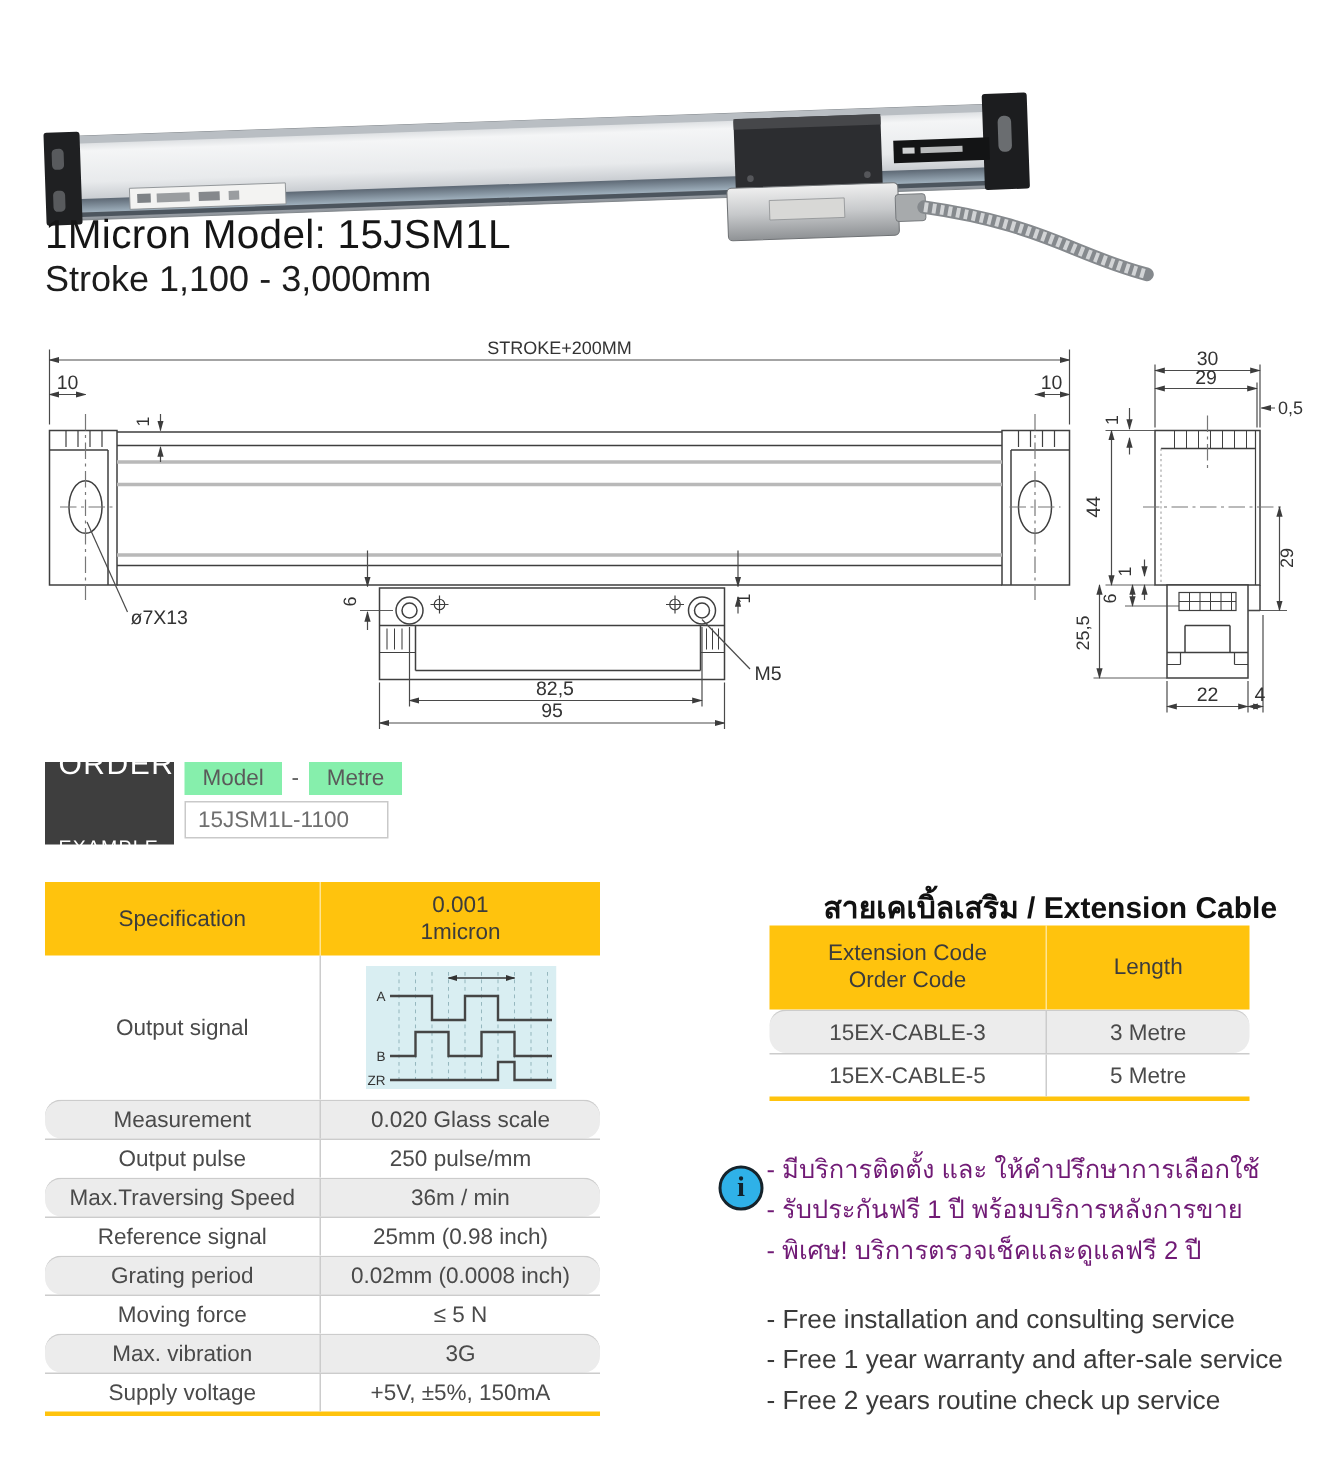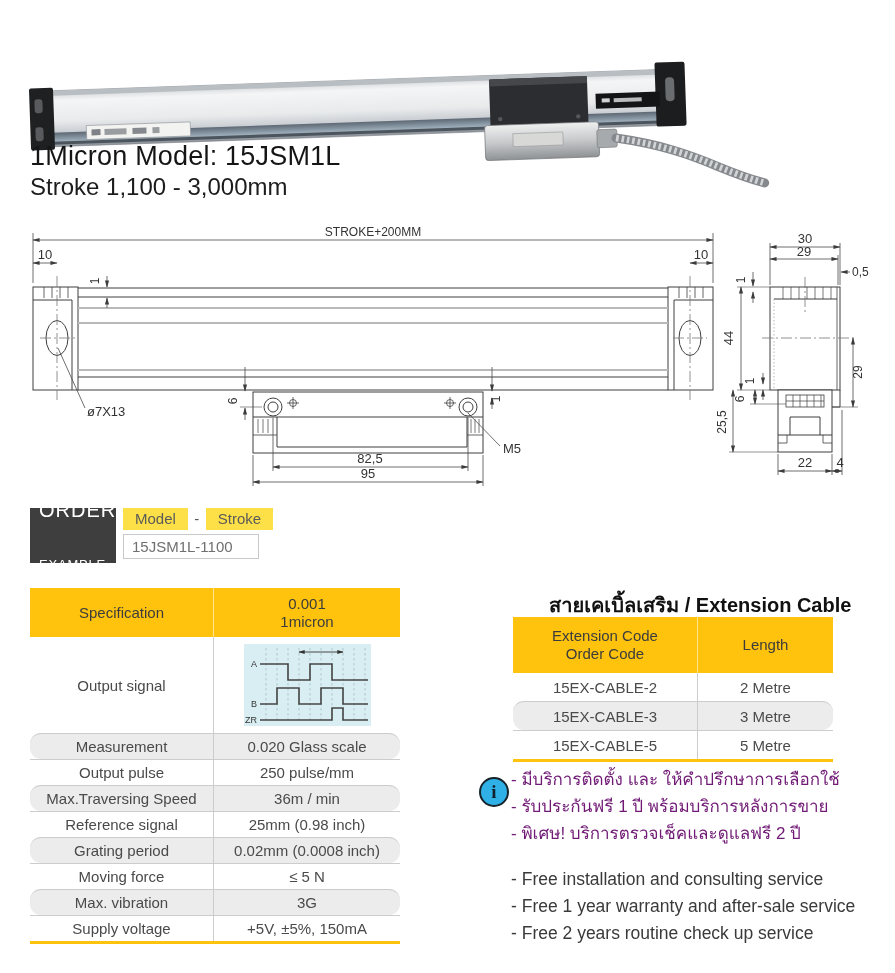--- a/index.html
+++ b/index.html
@@ -7,21 +7,21 @@
         font-family:"Liberation Sans","DejaVu Sans",sans-serif;color:#222;}
   .abs{position:absolute;}
   
   .title{font-size:27px;font-weight:500;letter-spacing:.2px;color:#151515;}
   .subtitle{font-size:24px;font-weight:500;color:#1c1c1c;}
   
   .order-box{width:86px;height:55px;background:#3e3e3e;color:#fff;
              display:flex;flex-direction:column;justify-content:center;padding-left:9px;box-sizing:border-box;gap:34px;}
   .order-box .l1{font-size:20px;letter-spacing:1px;}
   .order-box .l2{font-size:13px;letter-spacing:.8px;margin-top:1px;}
-  .chip{display:inline-block;background:#fde047;color:#5a5a5a;font-size:15px;
+  .chip{display:inline-block;background:#86efac;color:#5a5a5a;font-size:15px;
         padding:2px 12px;line-height:18px;}
   .chip-dash{display:inline-block;color:#5a5a5a;font-size:15px;padding:2px 2px;}
   .code-box{margin-top:4px;width:126px;border:1px solid #c9c9c9;color:#6f6f6f;
             font-size:15px;padding:3px 0 3px 8px;background:#fff;}
   
   .spec{width:370px;border-bottom:3px solid #ffc30d;}
   .t-header{display:grid;background:#ffc30d;color:#3c3c3c;text-align:center;}
   .spec .t-header{grid-template-columns:183px 187px;height:49px;}
   .t-header .cell{display:flex;flex-direction:column;justify-content:center;font-size:15px;line-height:18px;}
   .t-header .cell+.cell{border-left:1px solid rgba(255,255,255,.55);}
@@ -227,21 +227,21 @@
 
   <div class="abs" style="left:30px;top:508px;display:flex;">
     <div class="order-box">
       <div class="l1">ORDER</div>
       <div class="l2">EXAMPLE</div>
     </div>
     <div style="margin-left:7px;">
       <div>
         <span class="chip">Model</span>
         <span class="chip-dash">-</span>
-        <span class="chip">Stroke</span>
+        <span class="chip">Metre</span>
       </div>
       <div class="code-box">15JSM1L-1100</div>
     </div>
   </div>
 
   <div class="abs spec" style="left:30px;top:588px;">
     <div class="t-header">
       <div class="cell">
         <span>Specification</span>
       </div>
@@ -315,24 +315,20 @@
   <div class="abs ext" style="left:513px;top:617px;">
     <div class="t-header">
       <div class="cell">
         <span>Extension Code</span>
         <span>Order Code</span>
       </div>
       <div class="cell">
         <span>Length</span>
       </div>
     </div>
-    <div class="t-row first">
-      <div class="cell">15EX-CABLE-2</div>
-      <div class="cell">2 Metre</div>
-    </div>
     <div class="t-row stripe">
       <div class="cell">15EX-CABLE-3</div>
       <div class="cell">3 Metre</div>
     </div>
     <div class="t-row">
       <div class="cell">15EX-CABLE-5</div>
       <div class="cell">5 Metre</div>
     </div>
   </div>
 

